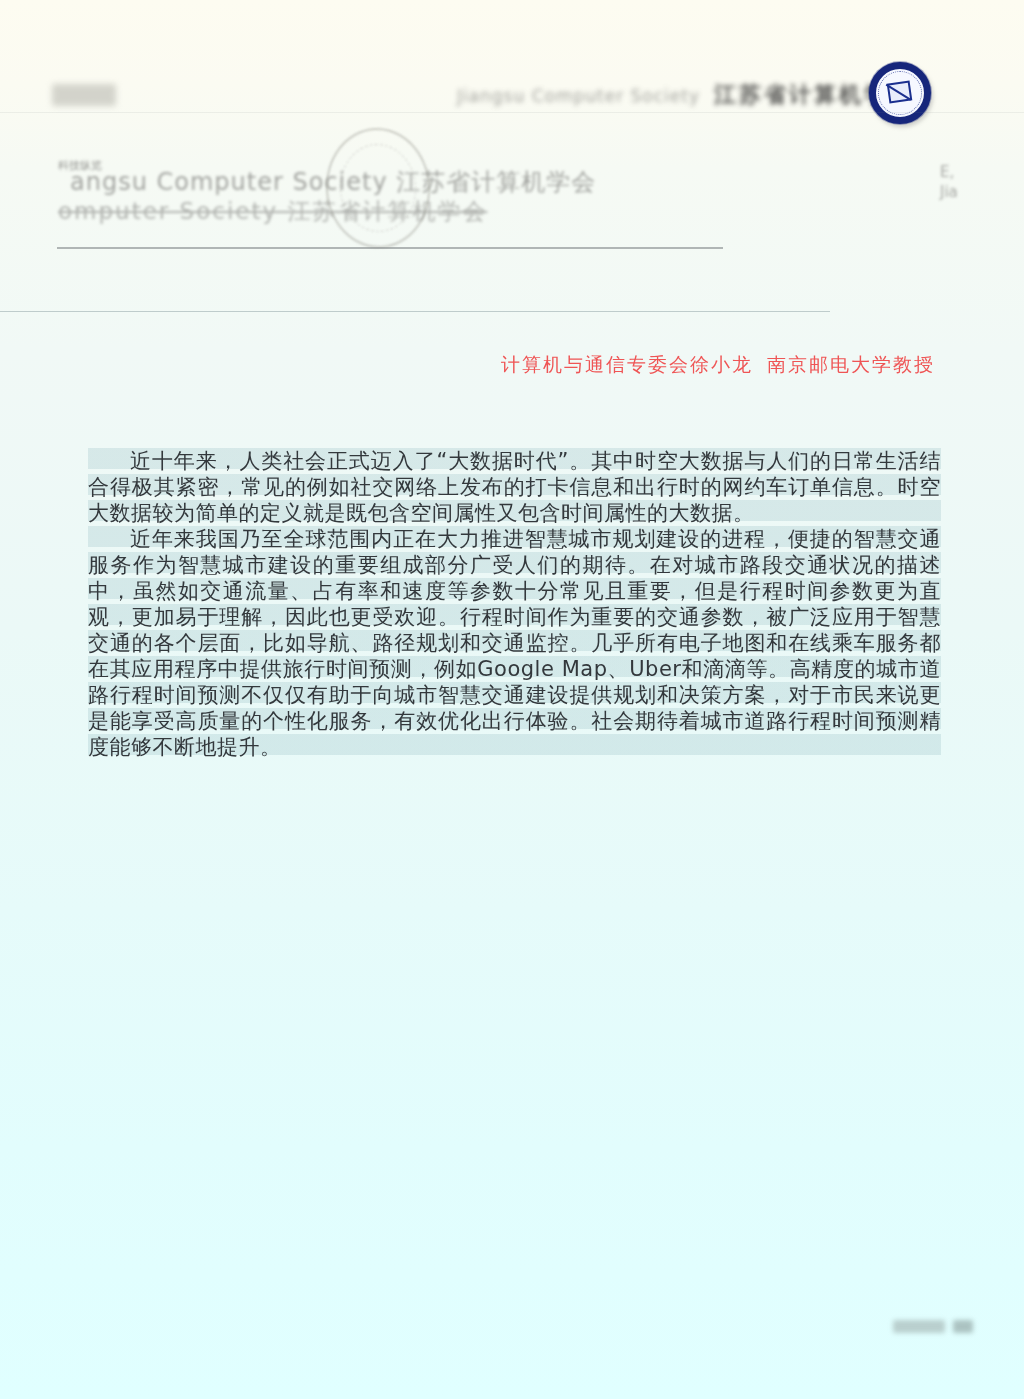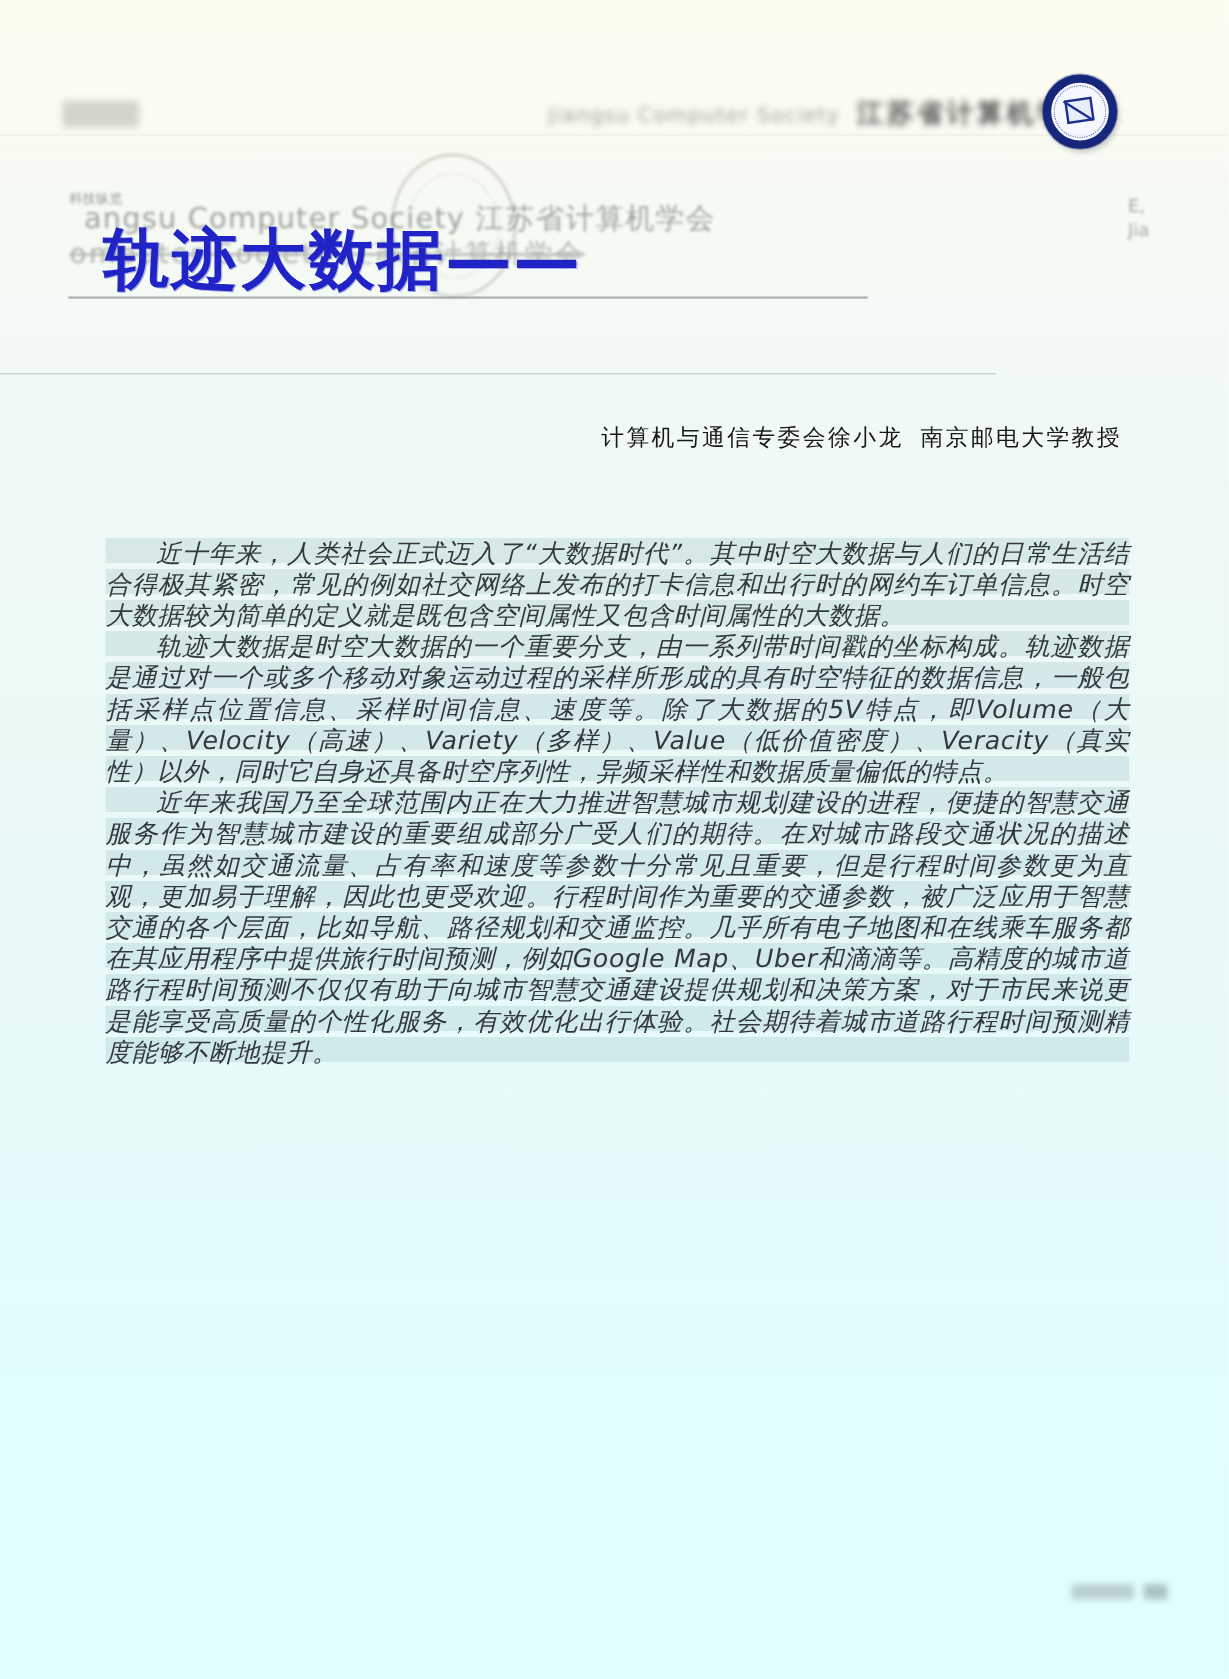--- a/index.html
+++ b/index.html
@@ -85,34 +85,33 @@
   
   .title-block { left: 86px; top: 186px; width: 860px; }
   .title-line {
     font-size: 55px; font-weight: 900; letter-spacing: 2px;
     color: #2023c6; line-height: 60px;
     text-shadow: 1px 1px 0 rgba(32,35,198,.35);
   }
 
   
   .byline {
-    right: 89px; top: 352px; font-size: 19px; color: #000000;
+    right: 89px; top: 352px; font-size: 19px; color: #ef4444;
     letter-spacing: 2px; opacity: .9; white-space: nowrap;
   }
   .byline .gap { display: inline-block; width: 14px; }
 
   
   .article {
     left: 88px; top: 448px; width: 853px;
     font-size: 21px; line-height: 26px; color: #33383c;
     text-align: justify; letter-spacing: .5px;
     background: repeating-linear-gradient(180deg,
       rgba(144,186,192,.26) 0px, rgba(144,186,192,.26) 21px,
       rgba(144,186,192,0) 21px, rgba(144,186,192,0) 26px);
-    font-style: italic;
   }
   .article p { text-indent: 2em; margin: 0; }
 
   
   .footer-blob-a {
     left: 893px; top: 1320px; width: 52px; height: 13px;
     background: #9fb0ae; opacity: .6; filter: blur(2.5px); border-radius: 2px;
   }
   .footer-blob-b {
     left: 953px; top: 1320px; width: 20px; height: 13px;
@@ -143,27 +142,25 @@
   <div>Jia</div>
 </div>
 <div class="abs ghost-stamp">
   <div class="ghost-stamp-inner"></div>
 </div>
 
 <div class="abs rule-1"></div>
 <div class="abs rule-2"></div>
 
 <div class="abs title-block">
-  <div class="title-line">轨迹大数据——</div>
 </div>
 
 <div class="abs byline">
   <span>计算机与通信专委会徐小龙</span><span class="gap"></span><span>南京邮电大学教授</span>
 </div>
 
 <div class="abs article">
   <p>近十年来，人类社会正式迈入了“大数据时代”。其中时空大数据与人们的日常生活结合得极其紧密，常见的例如社交网络上发布的打卡信息和出行时的网约车订单信息。时空大数据较为简单的定义就是既包含空间属性又包含时间属性的大数据。</p>
-  <p>轨迹大数据是时空大数据的一个重要分支，由一系列带时间戳的坐标构成。轨迹数据是通过对一个或多个移动对象运动过程的采样所形成的具有时空特征的数据信息，一般包括采样点位置信息、采样时间信息、速度等。除了大数据的5V特点，即Volume（大量）、Velocity（高速）、Variety（多样）、Value（低价值密度）、Veracity（真实性）以外，同时它自身还具备时空序列性，异频采样性和数据质量偏低的特点。</p>
   <p>近年来我国乃至全球范围内正在大力推进智慧城市规划建设的进程，便捷的智慧交通服务作为智慧城市建设的重要组成部分广受人们的期待。在对城市路段交通状况的描述中，虽然如交通流量、占有率和速度等参数十分常见且重要，但是行程时间参数更为直观，更加易于理解，因此也更受欢迎。行程时间作为重要的交通参数，被广泛应用于智慧交通的各个层面，比如导航、路径规划和交通监控。几乎所有电子地图和在线乘车服务都在其应用程序中提供旅行时间预测，例如Google  Map、Uber和滴滴等。高精度的城市道路行程时间预测不仅仅有助于向城市智慧交通建设提供规划和决策方案，对于市民来说更是能享受高质量的个性化服务，有效优化出行体验。社会期待着城市道路行程时间预测精度能够不断地提升。</p>
 </div>
 
 <div class="abs footer-blob-a"></div>
 <div class="abs footer-blob-b"></div>
 
 </body></html>

